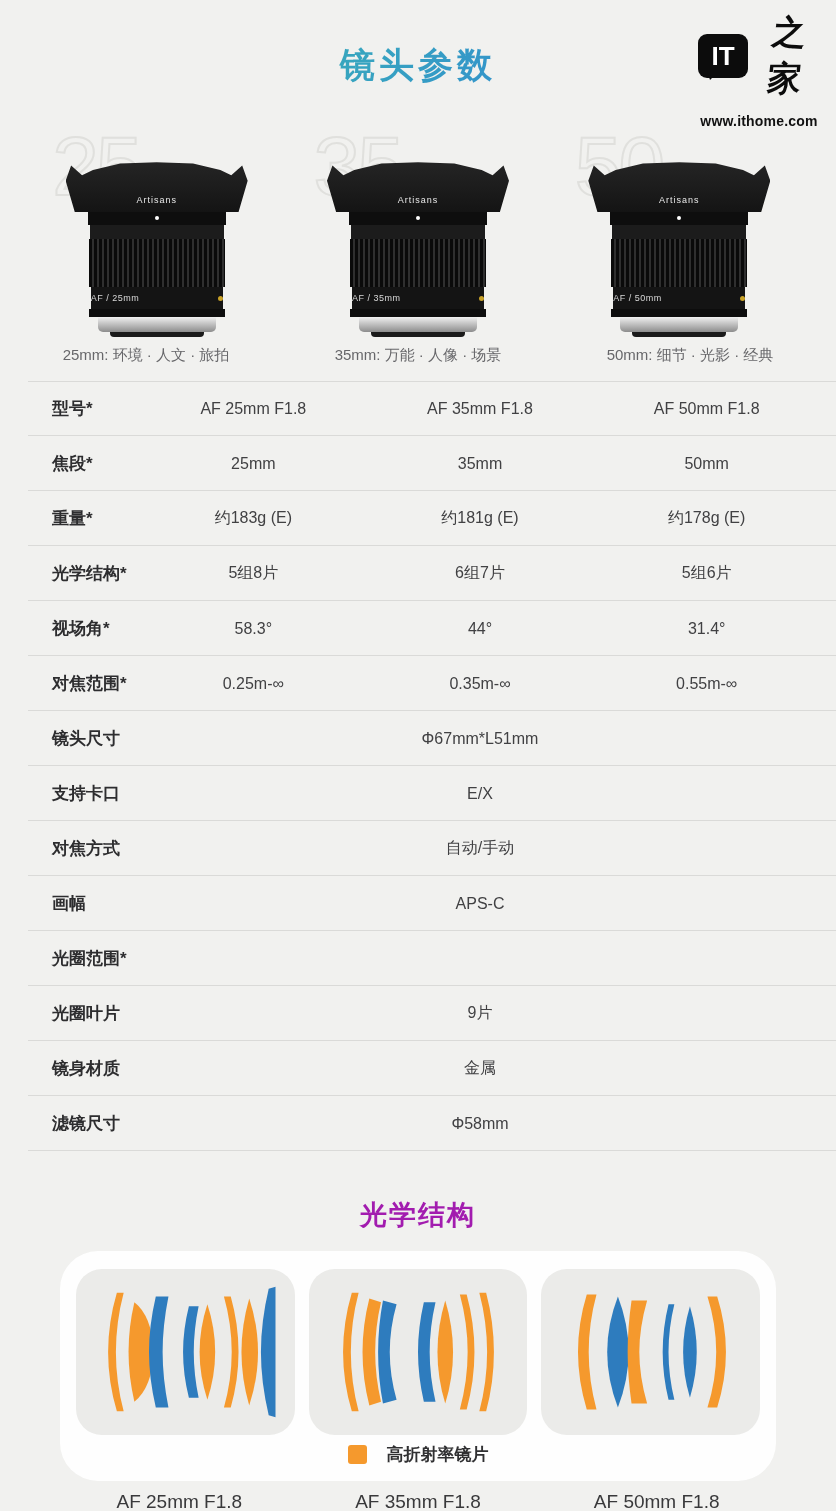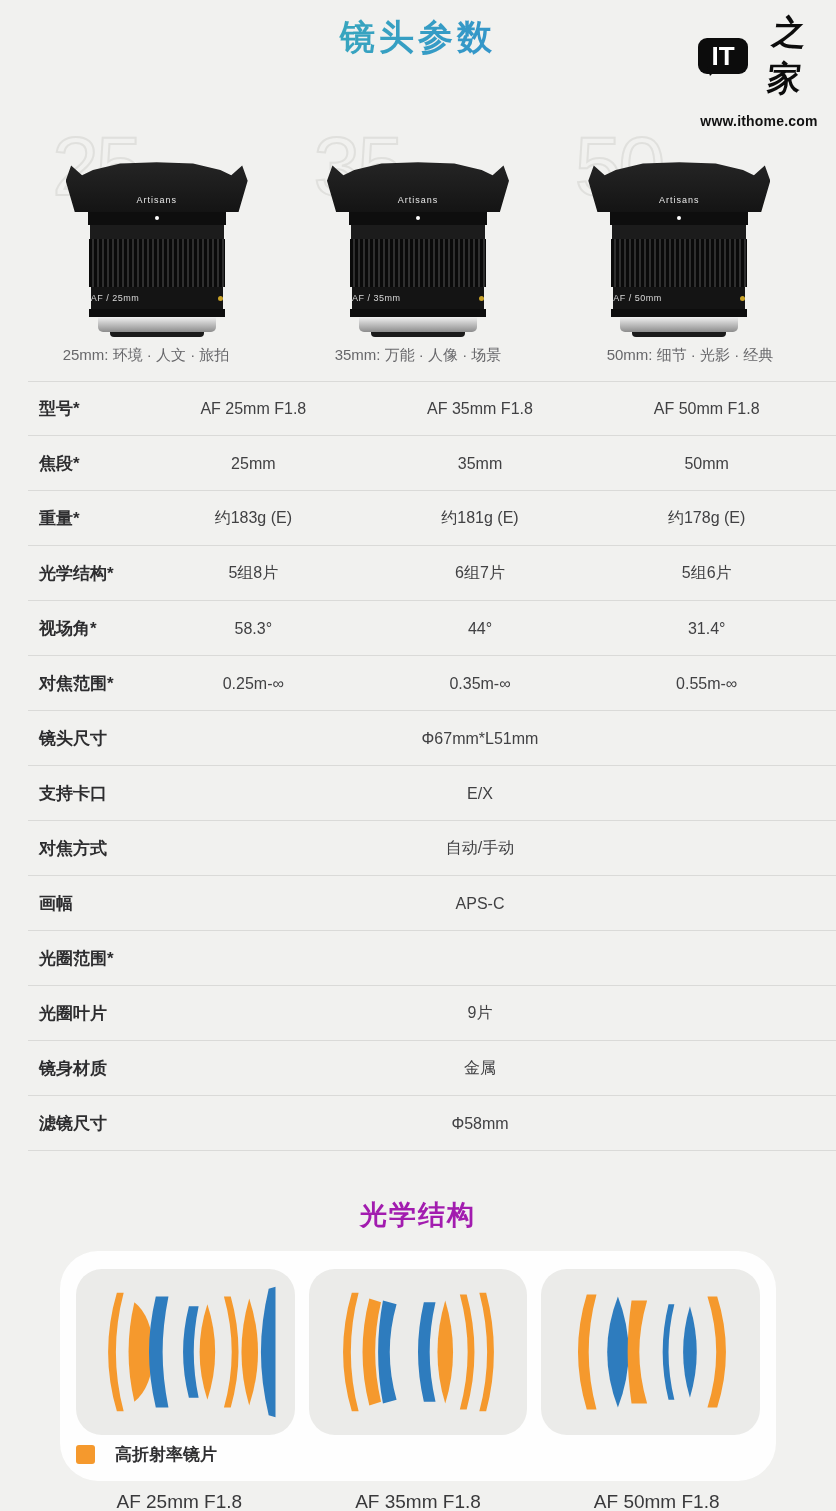--- a/index.html
+++ b/index.html
@@ -11,36 +11,36 @@
   *{box-sizing:border-box;margin:0;padding:0;}
   html,body{width:836px;}
   body{
     height:1511px;
     background:#f1f1ef;
     font-family:"Liberation Sans", sans-serif;
     overflow:hidden;
     position:relative;
   }
   
-  .header{position:relative;height:96px;padding-top:6px;}
+  .header{position:relative;height:96px;padding-top:34px;}
   .page-title{
     text-align:center;
     font-size:35px;
     font-weight:bold;
     letter-spacing:4px;
     background:linear-gradient(115deg,var(--title-grad-start) 10%,var(--title-grad-end) 85%);
     -webkit-background-clip:text;
     background-clip:text;
     color:transparent;
     margin-top:8px;
   }
   .logo{position:absolute;top:10px;right:16px;width:122px;text-align:center;}
   .logo-row{display:flex;align-items:center;justify-content:center;gap:6px;}
   .logo-box{
-    width:52px;height:36px;background:#0c0c0c;border-radius:9px;
+    width:52px;height:44px;background:#0c0c0c;border-radius:9px;
     color:#fff;font-weight:800;font-size:26px;
     display:flex;align-items:center;justify-content:center;
     position:relative;
   }
   .logo-box::after{
     content:'';position:absolute;left:9px;bottom:-9px;
     border:7px solid transparent;border-top:9px solid #0c0c0c;
     border-left-width:3px;border-right-width:9px;
   }
   .logo-zhijia{font-size:34px;font-weight:700;color:#0c0c0c;transform:skewX(-6deg);font-family:"DejaVu Serif",serif;}
@@ -76,33 +76,33 @@
   .lens-captions{display:flex;margin:4px 10px 0;}
   .lens-caption{flex:1;text-align:center;font-size:15px;color:#67676a;}
   
   .spec-table{margin-top:16px;position:relative;}
   .spec-table::before{content:'';position:absolute;left:28px;right:0;top:0;height:1px;background:#dadad8;}
   .spec-row{
     display:grid;grid-template-columns:140px 1fr 1fr 1fr;align-items:center;
     height:55px;position:relative;padding-right:16px;
   }
   .spec-row::after{content:'';position:absolute;left:28px;right:0;bottom:0;height:1px;background:#dadad8;}
-  .spec-label{padding-left:39px;font-size:17px;font-weight:bold;color:#2d2d2f;white-space:nowrap;}
+  .spec-label{padding-left:52px;font-size:17px;font-weight:bold;color:#2d2d2f;white-space:nowrap;}
   .spec-value{text-align:center;font-size:16px;color:#414143;}
   .spec-span{grid-column:2/5;}
   
   .optical-title{text-align:center;font-size:27px;font-weight:bold;color:#a21caf;letter-spacing:2px;margin-top:46px;}
   .optical-panel{margin:18px 60px 0;background:#fefefe;border-radius:38px;padding:18px 16px 8px;}
   .cards{display:flex;gap:14px;}
   .card{flex:1;background:#ebebe9;border-radius:26px;height:166px;
     display:flex;align-items:center;justify-content:center;}
   .card svg{width:208px;height:146px;}
   .el-o{fill:var(--accent-orange);}
   .el-b{fill:var(--accent-blue);}
-  .legend{display:flex;align-items:center;justify-content:flex-start;gap:20px;height:38px;}
+  .legend{display:flex;align-items:center;justify-content:center;gap:20px;height:38px;}
   .legend-swatch{width:19px;height:19px;background:var(--accent-orange);border-radius:3px;}
   .legend-text{font-size:17px;font-weight:600;color:#303032;}
   .diagram-labels{display:flex;margin:10px 60px 0;}
   .diagram-label{flex:1;text-align:center;font-size:19px;color:#39393b;}
 </style>
 </head>
 <body>
 
 <div class="header">
   <div class="page-title">镜头参数</div>

